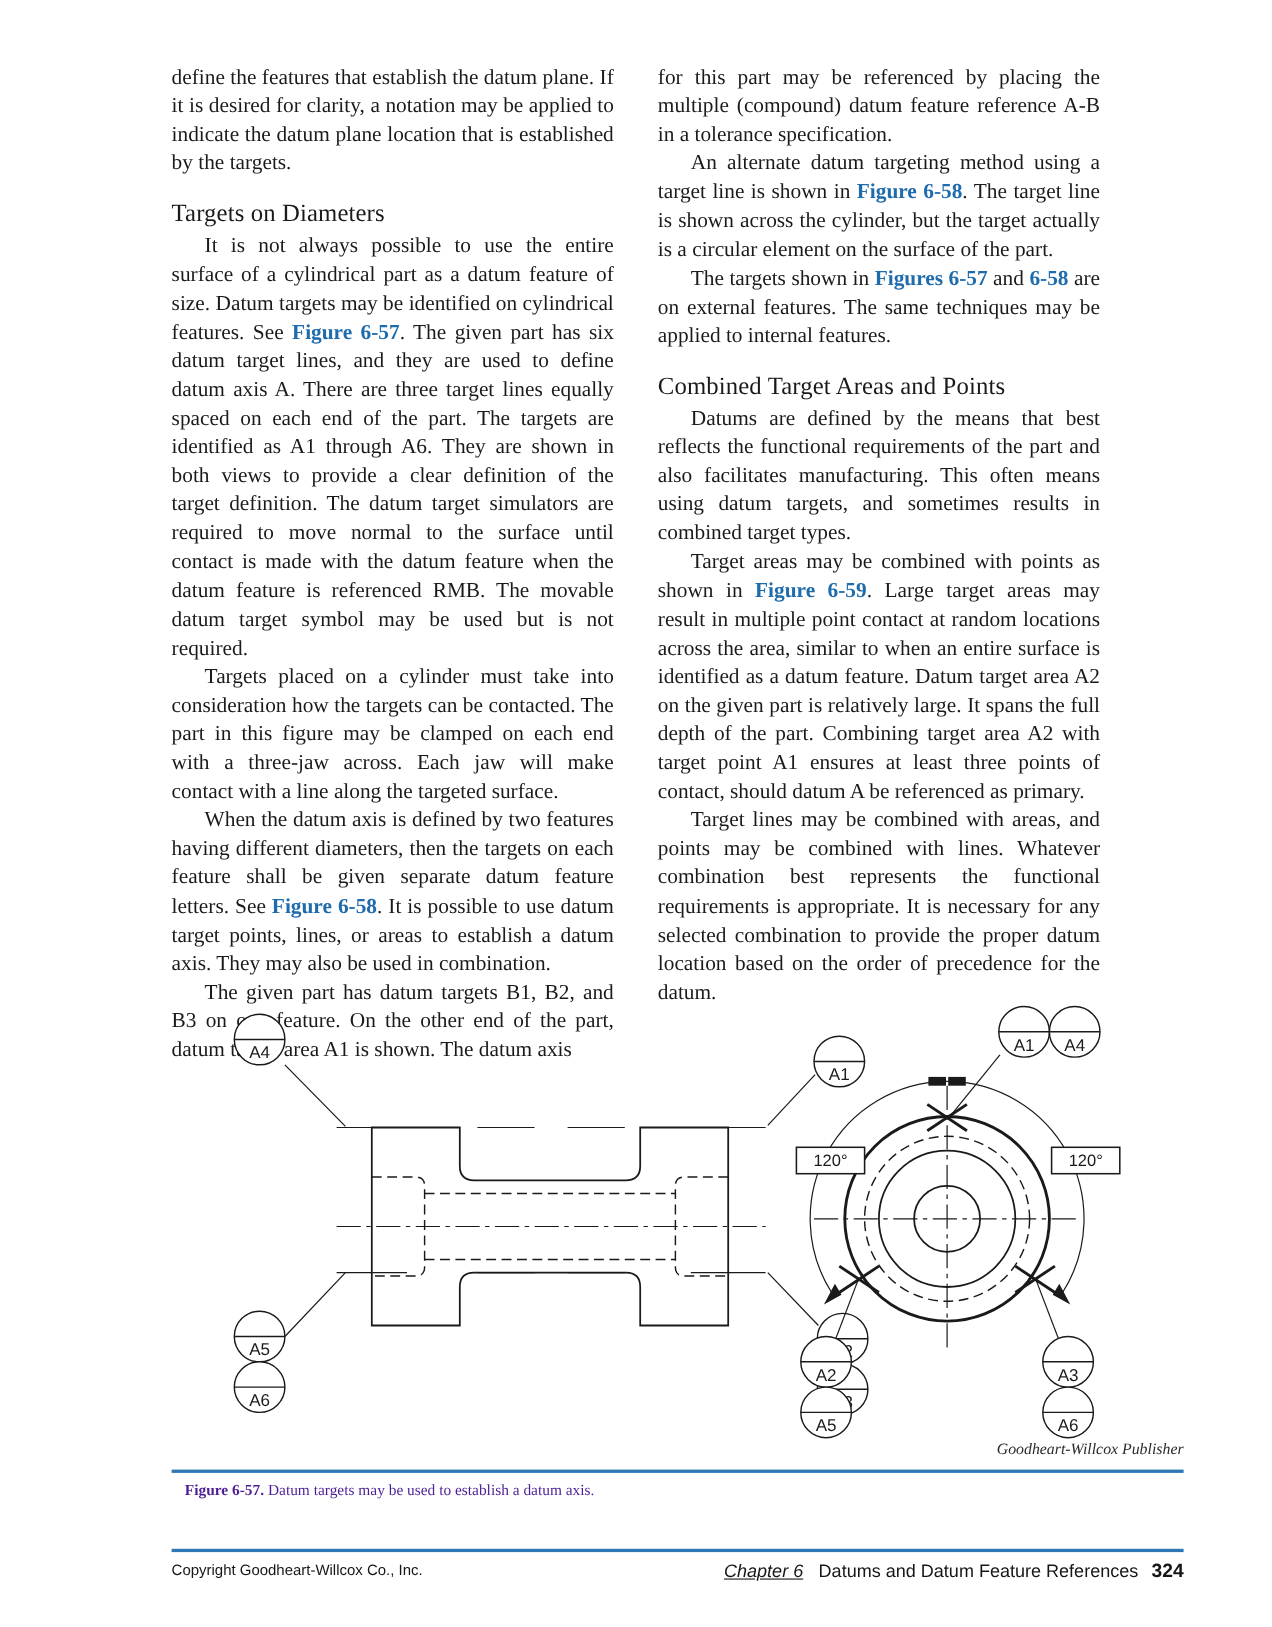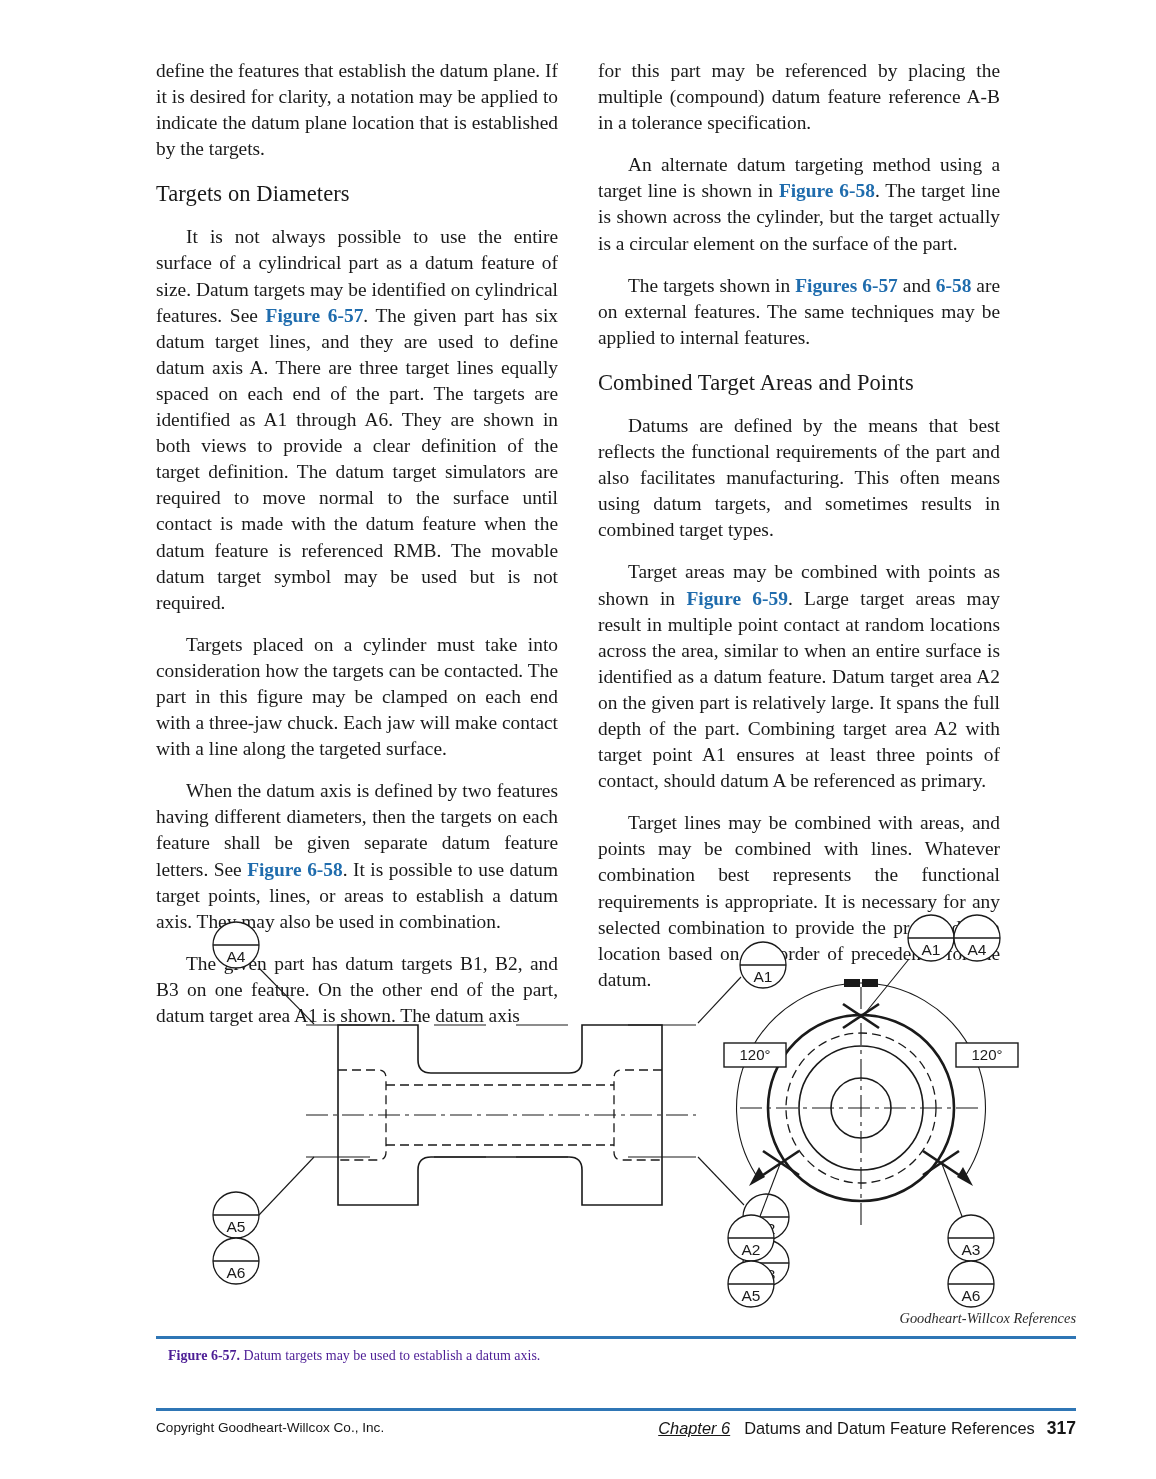--- a/index.html
+++ b/index.html
@@ -35,21 +35,21 @@
     width: 444px;
   }
   .col p {
     margin: 0;
     font-size: 19.4px;
     line-height: 26.1px;
     text-align: justify;
     text-justify: inter-word;
     hyphens: manual;
   }
-  .col p.indent { text-indent: 30px; margin-top: 16px; }
+  .col p.indent { text-indent: 30px; }
   .col h2 {
     margin: 18px 0 3px 0;
     font-size: 22.5px;
     line-height: 28px;
     font-weight: normal;
     letter-spacing: 0.1px;
   }
   .fig-ref {
     color: #1f6cad;
     font-weight: bold;
@@ -127,21 +127,21 @@
 
   <div class="columns">
 
     <div class="col">
       <p>define the features that establish the datum plane. If it is desired for clarity, a notation may be applied to indicate the datum plane location that is established by the targets.</p>
 
       <h2>Targets on Diameters</h2>
 
       <p class="indent"><span>It is not always possible to use the entire surface of a cylindrical part as a datum feature of size. Datum targets may be identified on cylindrical features. See </span><span class="fig-ref">Figure 6-57</span><span>. The given part has six datum target lines, and they are used to define datum axis A. There are three target lines equally spaced on each end of the part. The targets are identified as A1 through A6. They are shown in both views to provide a clear definition of the target definition. The datum target simulators are required to move normal to the surface until contact is made with the datum feature when the datum feature is referenced RMB. The movable datum target symbol may be used but is not required.</span></p>
 
-      <p class="indent">Targets placed on a cylinder must take into consideration how the targets can be contacted. The part in this figure may be clamped on each end with a three-jaw chuck. Each jaw will make contact with a line along the targeted surface.</p>
+      <p class="indent">Targets placed on a cylinder must take into consideration how the targets can be contacted. The part in this figure may be clamped on each end with a three-jaw across. Each jaw will make contact with a line along the targeted surface.</p>
 
       <p class="indent"><span>When the datum axis is defined by two features having different diameters, then the targets on each feature shall be given separate datum feature letters. See </span><span class="fig-ref">Figure 6-58</span><span>. It is possible to use datum target points, lines, or areas to establish a datum axis. They may also be used in combination.</span></p>
 
       <p class="indent">The given part has datum targets B1, B2, and B3 on one feature. On the other end of the part, datum target area A1 is shown. The datum axis</p>
     </div>
 
     <div class="col">
       <p>for this part may be referenced by placing the multiple (compound) datum feature reference A-B in a tolerance specification.</p>
 
       <p class="indent"><span>An alternate datum targeting method using a target line is shown in </span><span class="fig-ref">Figure 6-58</span><span>. The target line is shown across the cylinder, but the target actually is a circular element on the surface of the part.</span></p>
@@ -340,28 +340,28 @@
 
         <g>
           <circle class="bal" cx="815" cy="379" r="23"></circle>
           <line class="bal" x1="792" y1="379" x2="838" y2="379"></line>
           <text class="baltxt" x="815" y="396">A6</text>
         </g>
       </g>
     </svg>
   </div>
 
-  <div class="credit">Goodheart-Willcox References</div>
+  <div class="credit">Goodheart-Willcox Publisher</div>
 
   <div class="rule-blue" id="caption-rule"></div>
 
   <div class="caption">
     <b>Figure 6-57.</b><span> Datum targets may be used to establish a datum axis.</span>
   </div>
 
   <div class="rule-blue" id="footer-rule"></div>
 
   <div class="footer-left">Copyright Goodheart-Willcox Co., Inc.</div>
   <div class="footer-right">
-    <span class="chap">Chapter 6</span><span class="title">Datums and Datum Feature References</span><span class="pageno">317</span>
+    <span class="chap">Chapter 6</span><span class="title">Datums and Datum Feature References</span><span class="pageno">324</span>
   </div>
 
 </div>
 
 </body></html>

